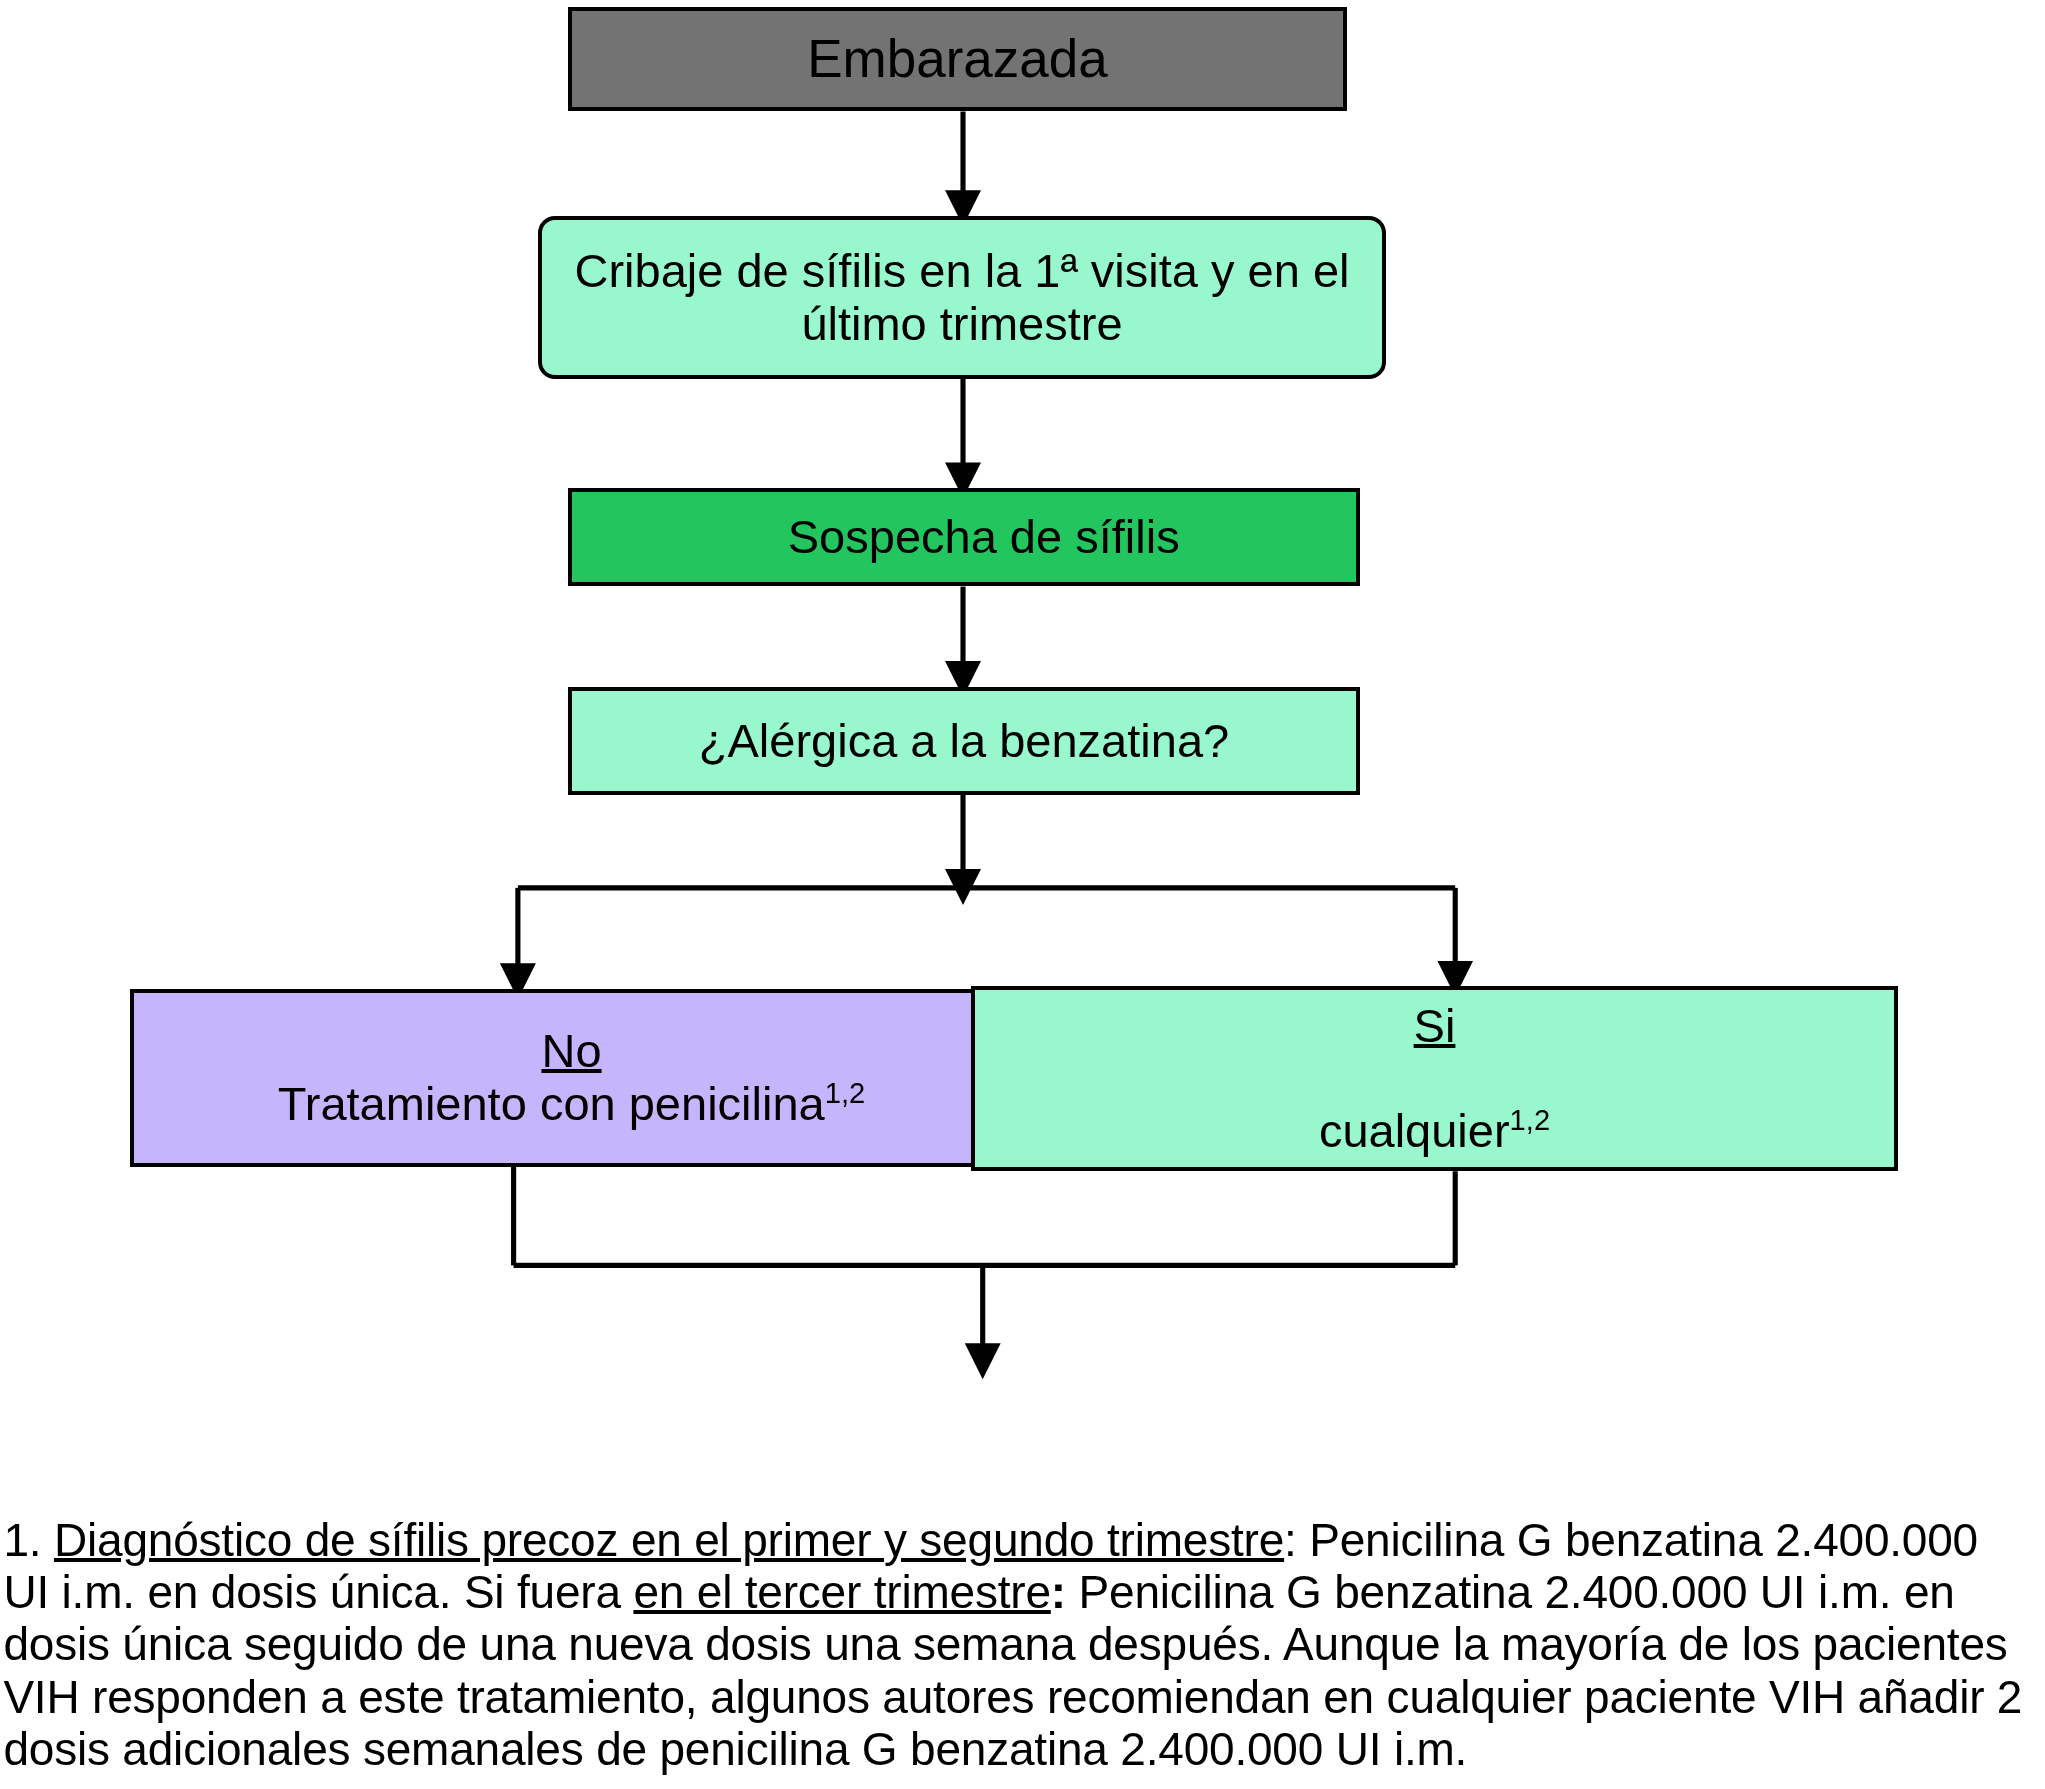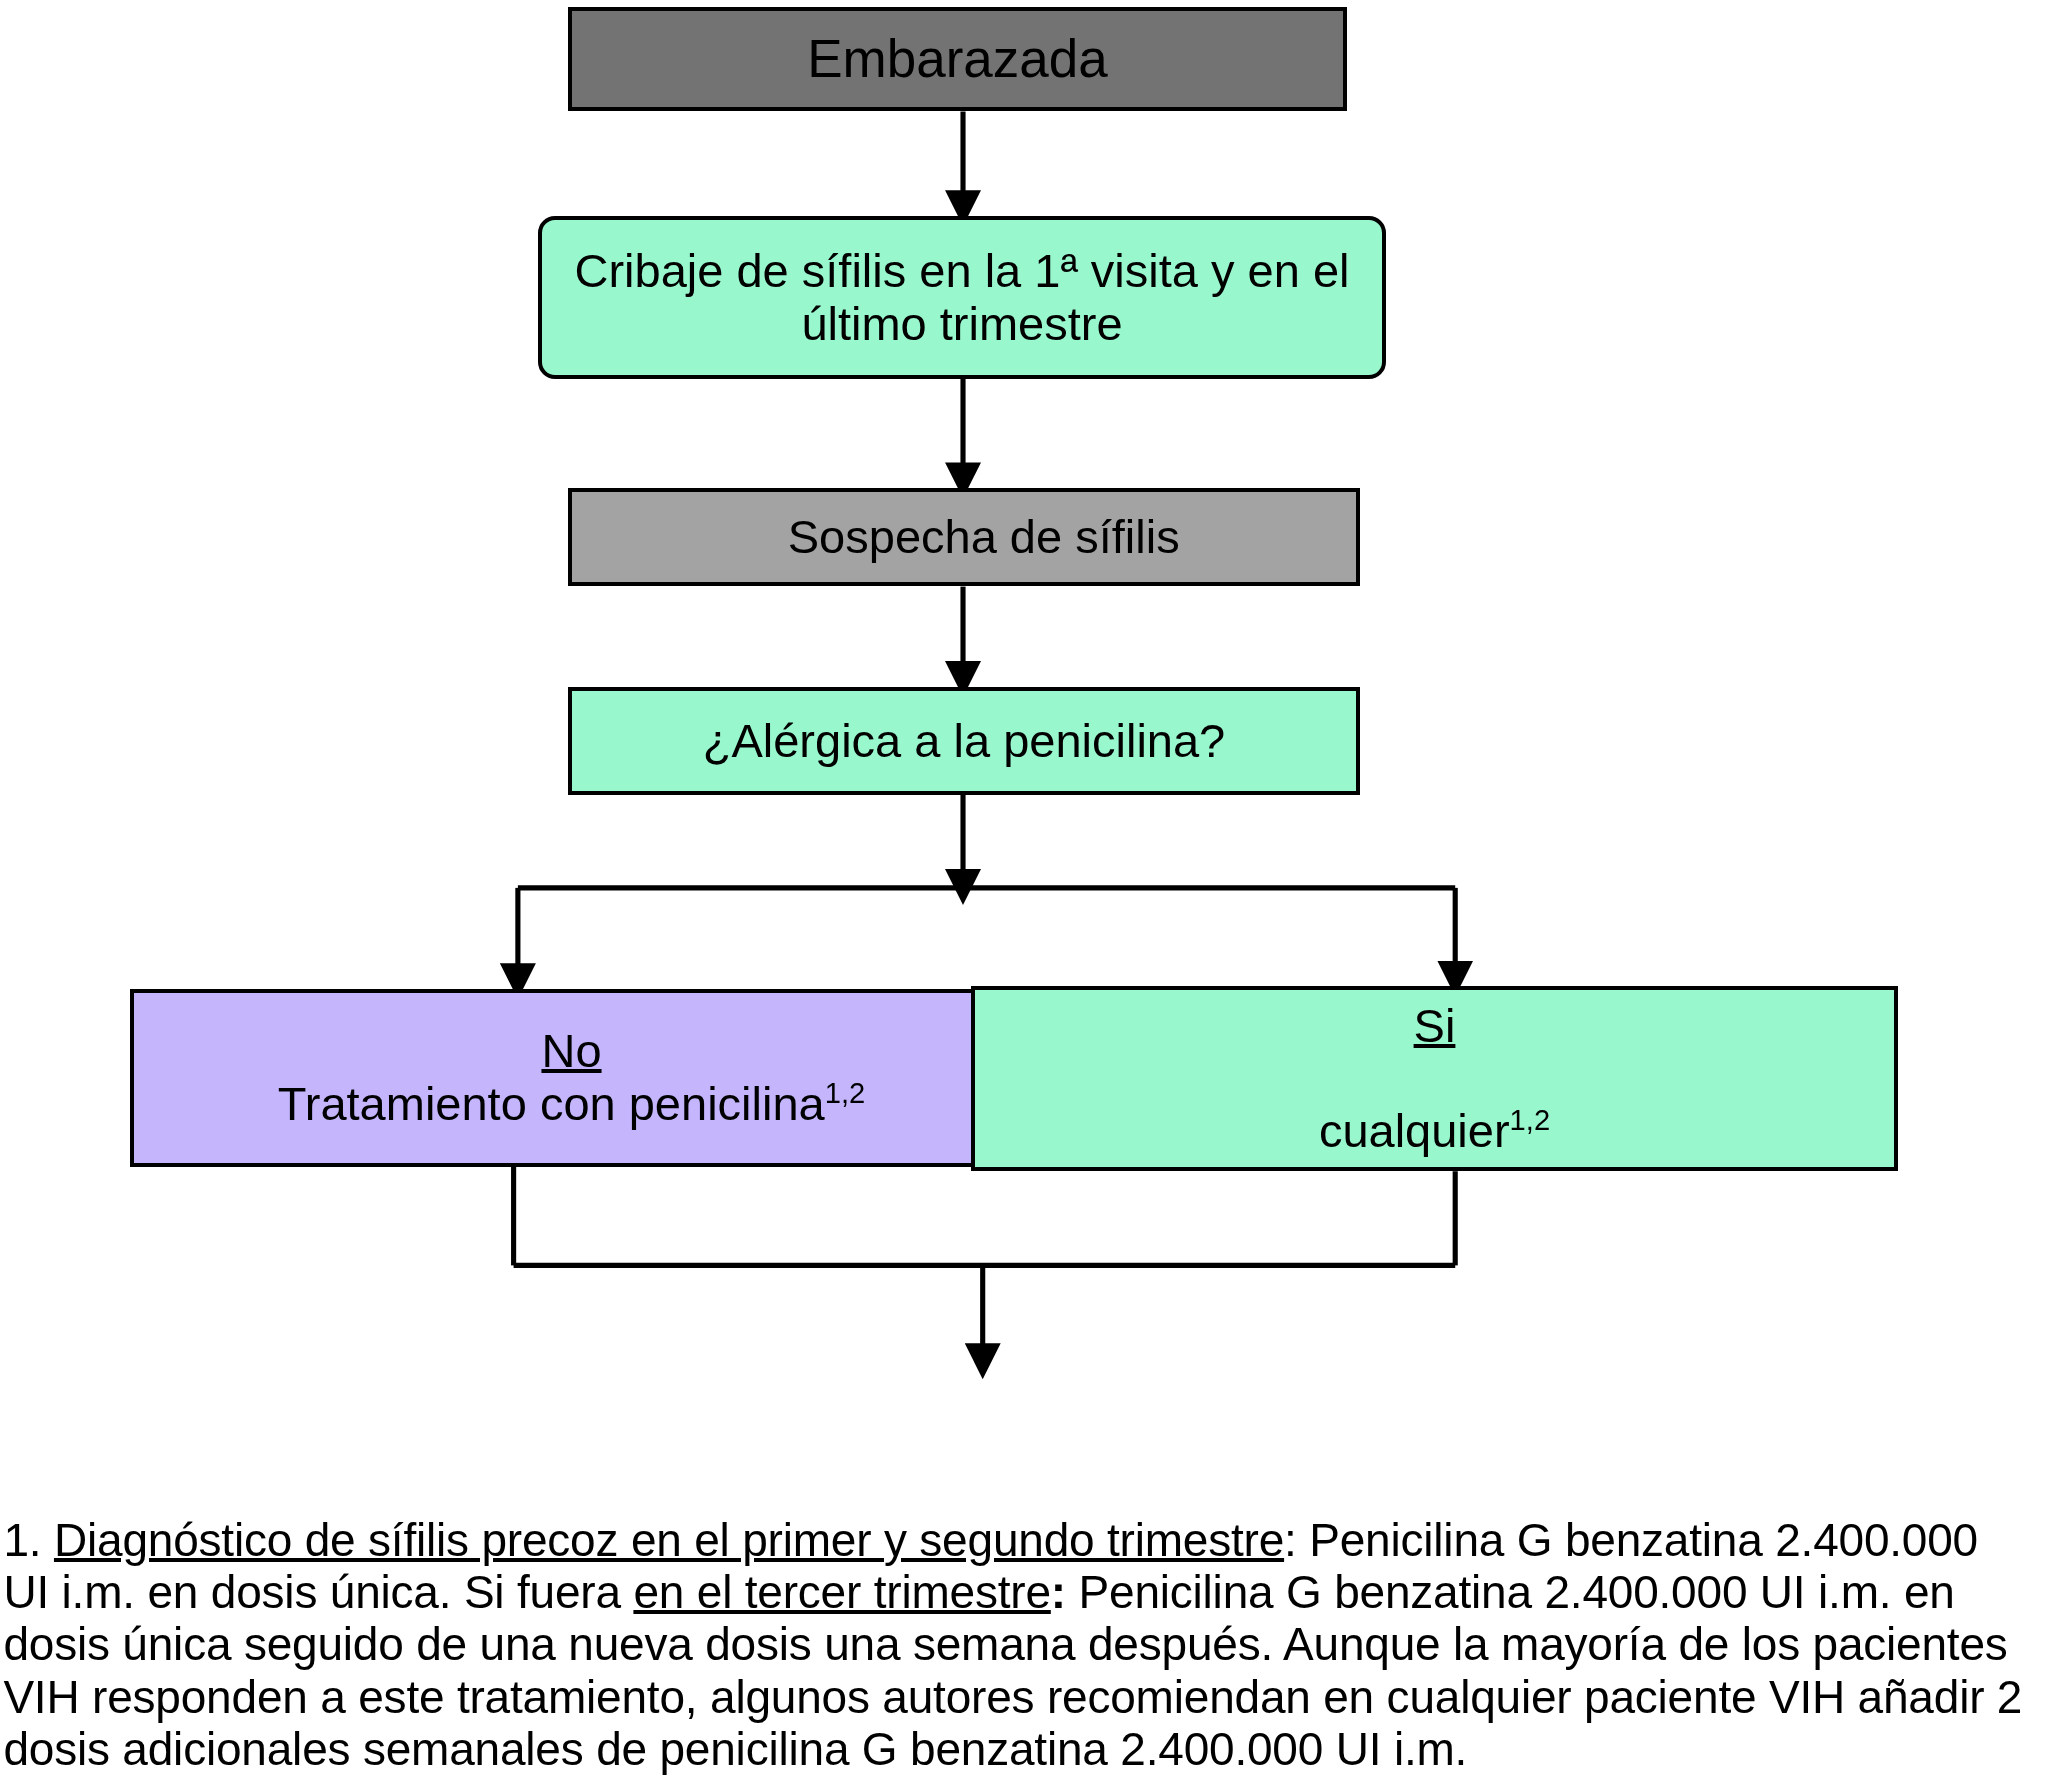--- a/index.html
+++ b/index.html
@@ -107,26 +107,26 @@
   </svg>
 
   <div class="node" id="node-embarazada" style="background: #737373; border-color: rgb(0, 0, 0);">
     <span class="txt">Embarazada</span>
   </div>
 
   <div class="node" id="node-cribaje" style="background: rgb(153, 247, 206); border-color: rgb(0, 0, 0); border-radius: 17px;">
     <span class="txt">Cribaje de sífilis en la 1ª visita y en el último trimestre</span>
   </div>
 
-  <div class="node" id="node-sospecha" style="background: #a3a3a3; border-color: rgb(0, 0, 0); padding-left: 48px;">
+  <div class="node" id="node-sospecha" style="background: #22c55e; border-color: rgb(0, 0, 0); padding-left: 48px;">
     <span class="txt">Sospecha de sífilis</span>
   </div>
 
   <div class="node" id="node-alergica" style="background: rgb(153, 247, 206); border-color: rgb(0, 0, 0);">
-    <span class="txt">¿Alérgica a la penicilina?</span>
+    <span class="txt">¿Alérgica a la benzatina?</span>
   </div>
 
   <div class="node" id="node-no" style="background: #c4b5fd; border-color: rgb(0, 0, 0);">
     <span class="txt">
       <span class="u">No</span><br>
       <span>Tratamiento con penicilina</span><sup>1,2</sup>
     </span>
   </div>
 
   <div class="node" id="node-si" style="background: rgb(153, 247, 206); border-color: rgb(0, 0, 0);">

